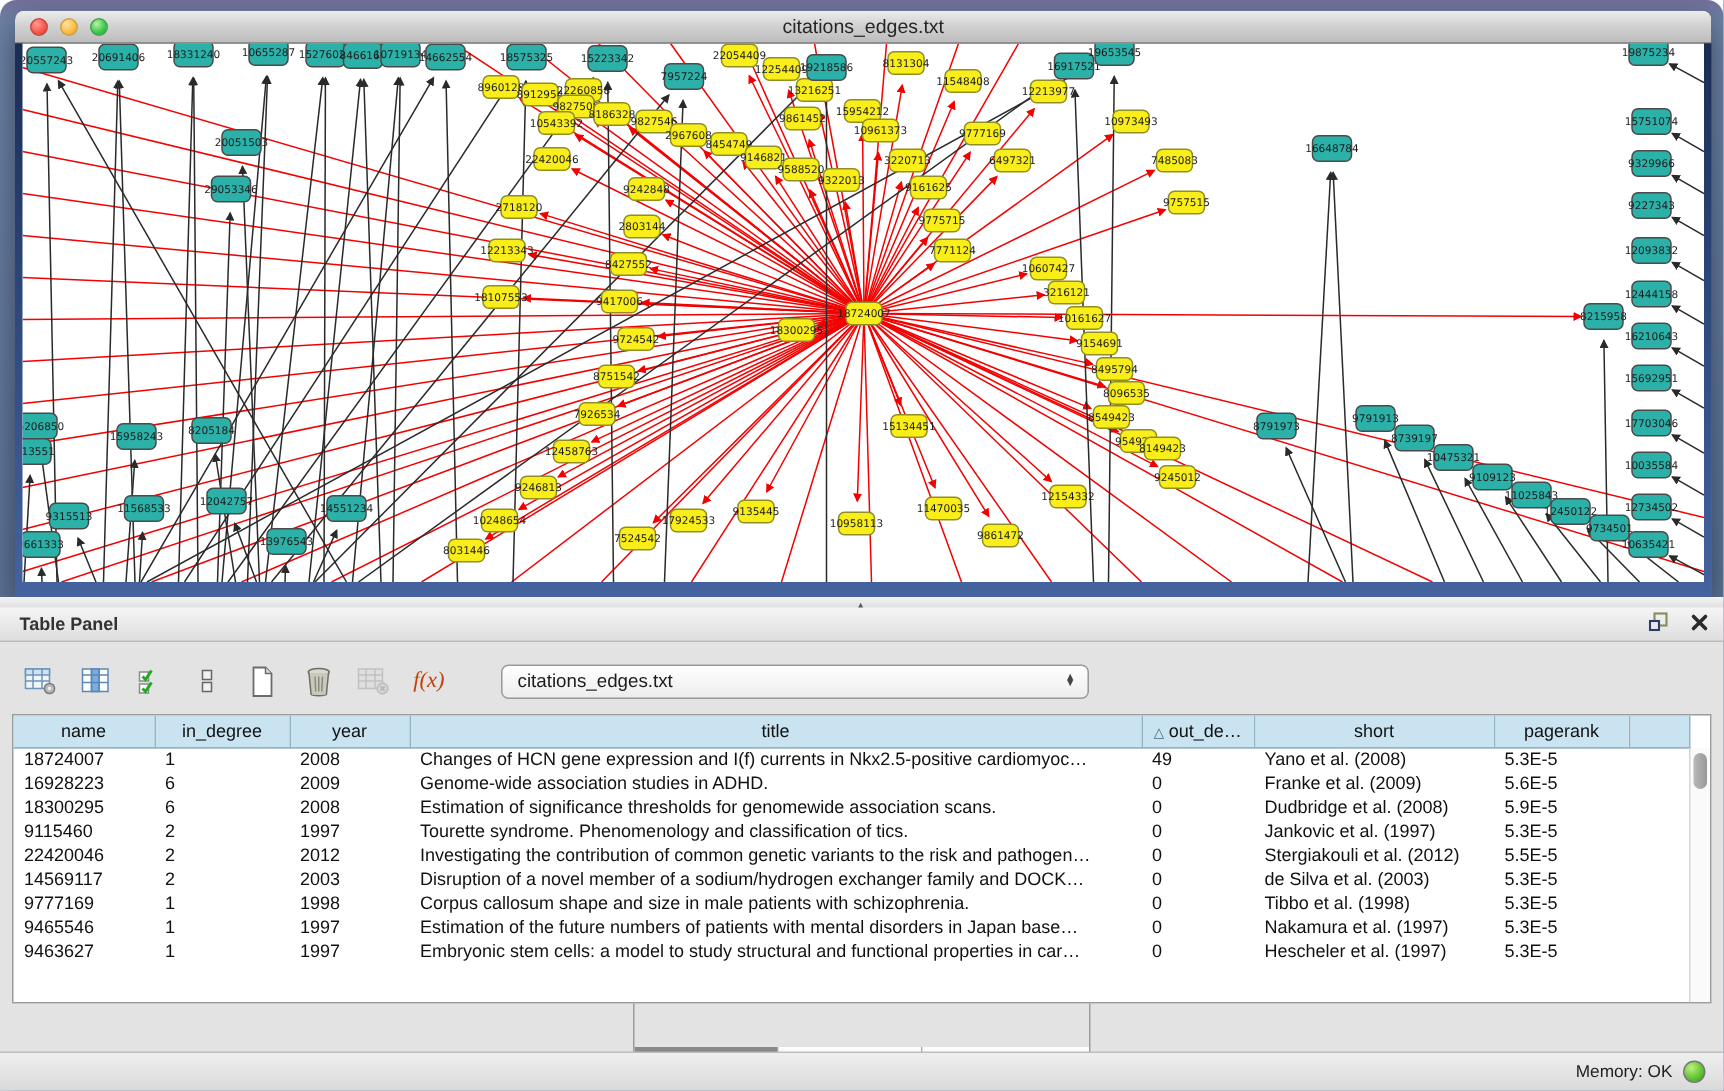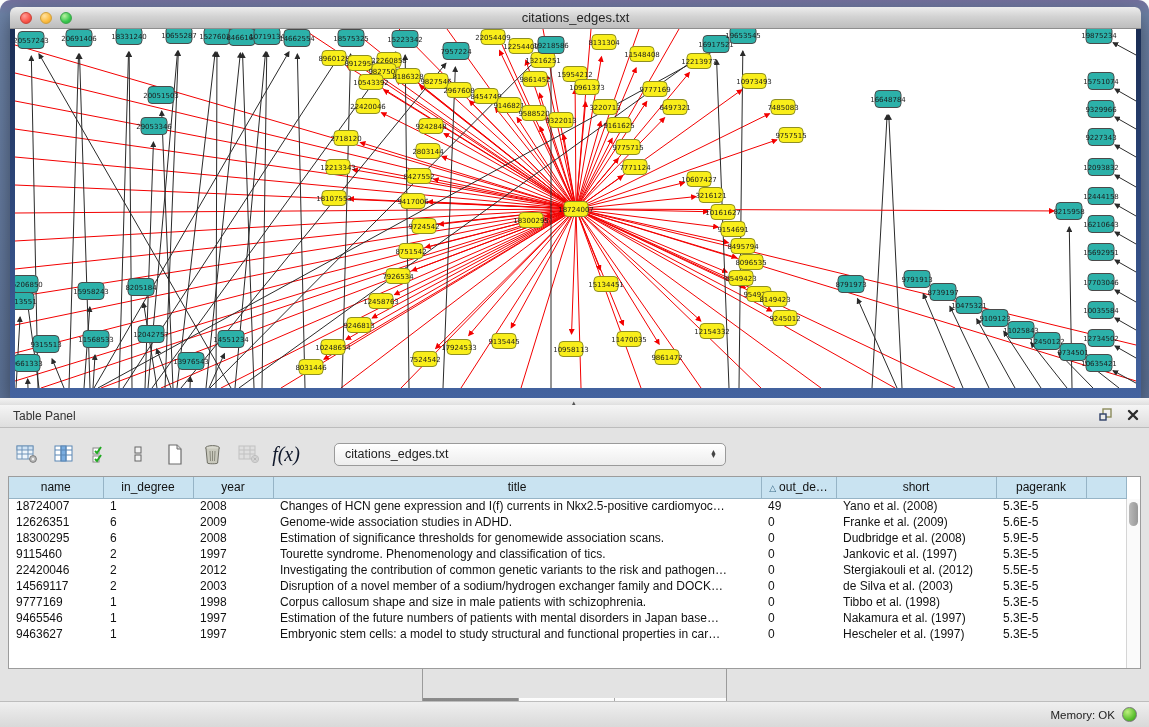--- a/index.html
+++ b/index.html
@@ -27,21 +27,21 @@
   #canvas-holder { width:1121px; height:359px; background:#ffffff; overflow:hidden; }
   svg text.nlabel { font-family:"DejaVu Sans", sans-serif; font-size:7px; fill:#1c1c1c; }
 
   
   #table-panel { position:absolute; left:0; top:398px; width:1149px; height:329px;
     background:#e3e3e3; }
   #split-divider { height:7px; background:linear-gradient(#f4f4f4,#dfdfdf);
     position:relative; cursor:row-resize; }
   #split-handle { position:absolute; left:572px; top:1px; font-size:7px; color:#555; }
   #panel-header { height:23px; background:linear-gradient(180deg,#f5f5f5,#dedede);
-    border-bottom:1px solid #bcbcbc; position:relative; }
+    border-bottom:1px solid #bcbcbc; position:relative;font-weight:bold; }
   #panel-title { position:absolute; left:13px; top:4px; font-size:12px; color:#333; }
   #panel-header-icons { position:absolute; right:10px; top:3px; display:flex; gap:14px; align-items:center; }
   #panel-header-icons svg { display:block; }
 
   #panel-body { position:absolute; left:8px; top:34px; width:1133px; height:268px; }
   #toolbar { height:44px; display:flex; align-items:center; gap:11px; padding-left:6px; }
   .tb-icon { width:26px; height:26px; display:flex; align-items:center; justify-content:center;
     border-radius:4px; cursor:pointer; }
   .tb-icon.disabled { opacity:.45; }
   #table-combo { margin-left:24px; width:392px; height:23px;
@@ -567,21 +567,21 @@
           </svg>
         </span>
         <span class="tb-icon disabled">
           <svg width="22" height="20" viewBox="0 0 22 20">
             <rect x="1" y="2" width="16" height="13" fill="#dcdcdc" stroke="#9a9a9a"></rect>
             <path d="M1,6 H17 M6,2 V15 M12,2 V15 M1,10 H17" stroke="#9a9a9a" fill="none"></path>
             <circle cx="17" cy="15" r="3.6" fill="#c3c3c3" stroke="#909090"></circle>
             <path d="M15.6,13.6 l2.8,2.8 M18.4,13.6 l-2.8,2.8" stroke="#808080"></path>
           </svg>
         </span>
-        <span class="tb-icon" style="font-family:'Liberation Serif',serif; font-style:italic; font-size:20px; color:#0f172a;">f(x)</span>
+        <span class="tb-icon" style="font-family:'Liberation Serif',serif; font-style:italic; font-size:15px; color:#c2410c;">f(x)</span>
 
         <div id="table-combo">
           <span id="combo-label">citations_edges.txt</span>
           <span class="combo-arrows">
               <span>▲</span>
               <span>▼</span>
             </span>
         </div>
       </div>
 
@@ -614,21 +614,21 @@
                 <td>18724007</td>
                 <td>1</td>
                 <td>2008</td>
                 <td>Changes of HCN gene expression and I(f) currents in Nkx2.5-positive cardiomyoc…</td>
                 <td>49</td>
                 <td>Yano et al. (2008)</td>
                 <td>5.3E-5</td>
                 <td></td>
               </tr>
               <tr class="data-row">
-                <td>12626351</td>
+                <td>16928223</td>
                 <td>6</td>
                 <td>2009</td>
                 <td>Genome-wide association studies in ADHD.</td>
                 <td>0</td>
                 <td>Franke et al. (2009)</td>
                 <td>5.6E-5</td>
                 <td></td>
               </tr>
               <tr class="data-row">
                 <td>18300295</td>

